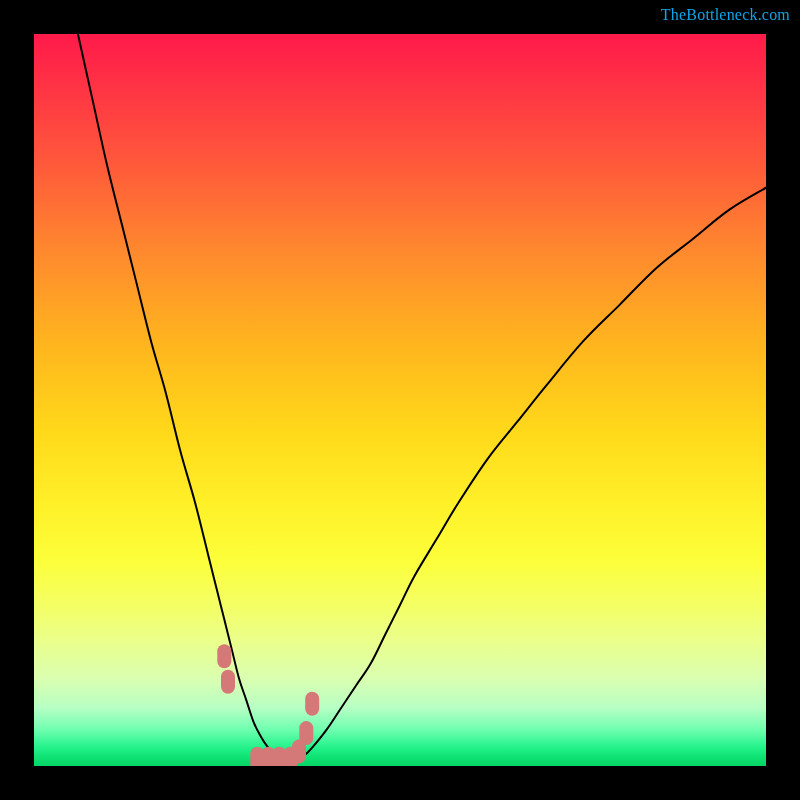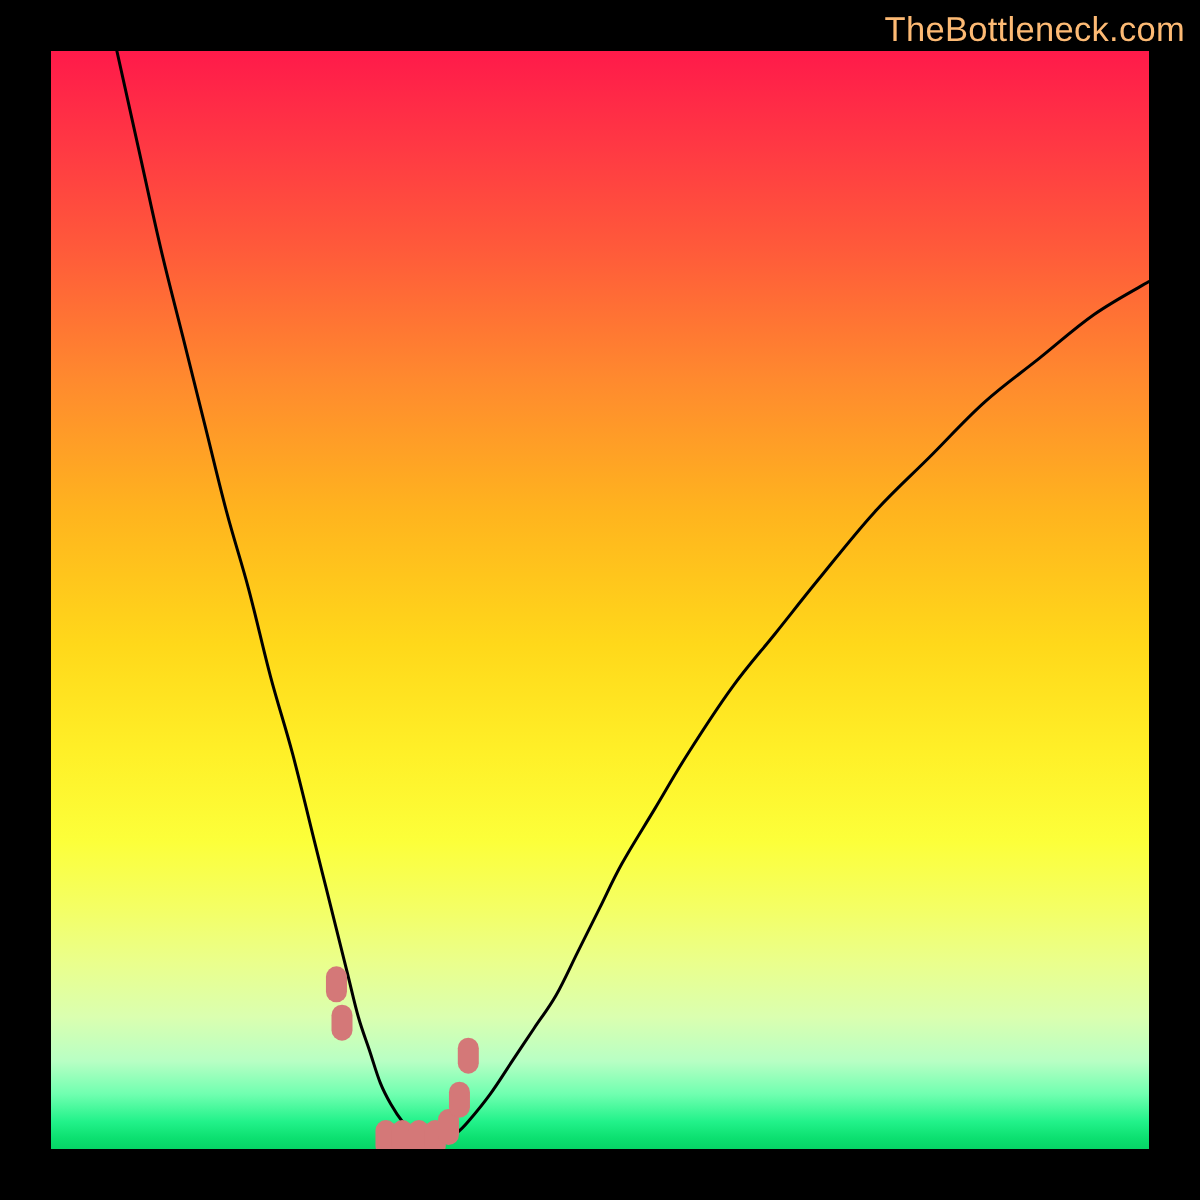--- a/index.html
+++ b/index.html
@@ -44,25 +44,26 @@
       #70ffb0 95%,
       #22f28a 97.5%,
       #0ce070 99%,
       #06d466 100%
     );
   }
   .watermark {
     position: absolute;
     top: 6px;
     right: 10px;
-    color: #fdba74;
-    font-size: 23px;
+    color: #0ea5e9;
+    font-size: 16px;
     font-weight: 400;
     letter-spacing: 0.2px;
     user-select: none;
+    font-family: Liberation Serif, serif;
   }
   svg.curves {
     position: absolute;
     inset: 0;
     width: 100%;
     height: 100%;
   }
 </style>
 </head>
 <body>

